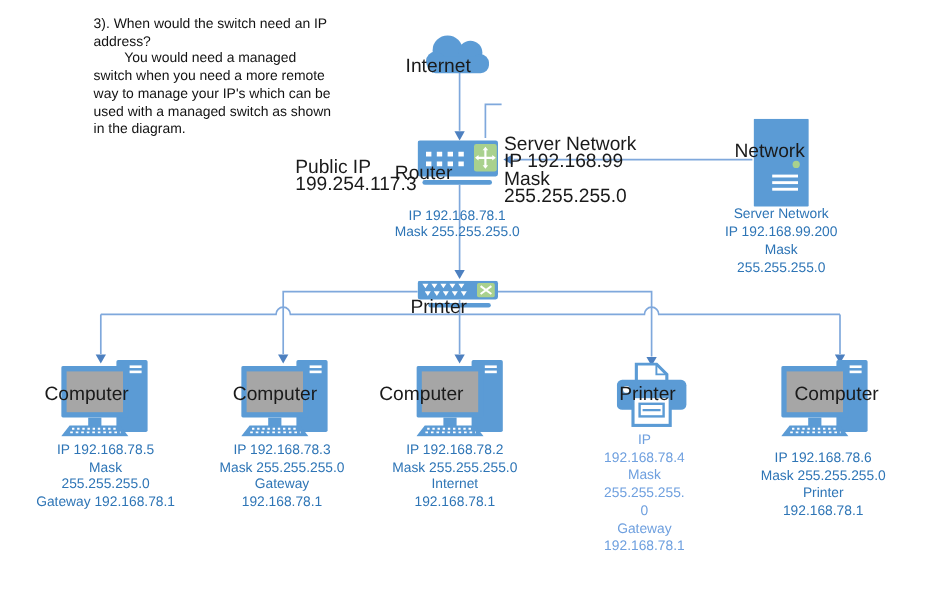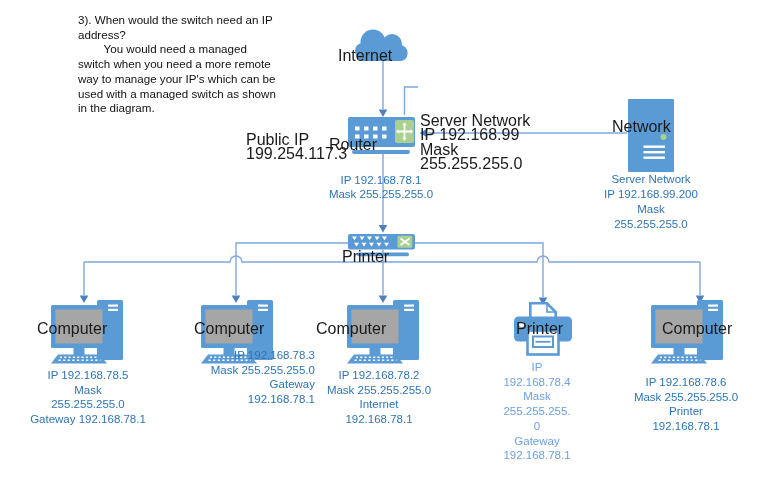--- a/index.html
+++ b/index.html
@@ -175,21 +175,21 @@
     </svg>
   <div class="abs info txt" style="left:8px;top:368px;width:160px;">IP 192.168.78.5
 Mask
 255.255.255.0
 Gateway 192.168.78.1</div>
 
   <div class="abs lbl txt" style="left:194px;top:281px;width:80px;">Computer</div>
   <svg class="abs node" style="left:201px;top:300px;" width="74" height="64">
       <use href="#ic-pc"></use>
     </svg>
-  <div class="abs info txt" style="left:155px;top:348px;width:160px;text-align:right;">IP 192.168.78.3
+  <div class="abs info txt" style="left:155px;top:368px;width:160px;">IP 192.168.78.3
 Mask 255.255.255.0
 Gateway
 192.168.78.1</div>
 
   <div class="abs lbl txt" style="left:316px;top:281px;width:80px;">Computer</div>
   <svg class="abs node" style="left:347px;top:300px;" width="74" height="64">
       <use href="#ic-pc"></use>
     </svg>
   <div class="abs info txt" style="left:299px;top:368px;width:160px;">IP 192.168.78.2
 Mask 255.255.255.0

